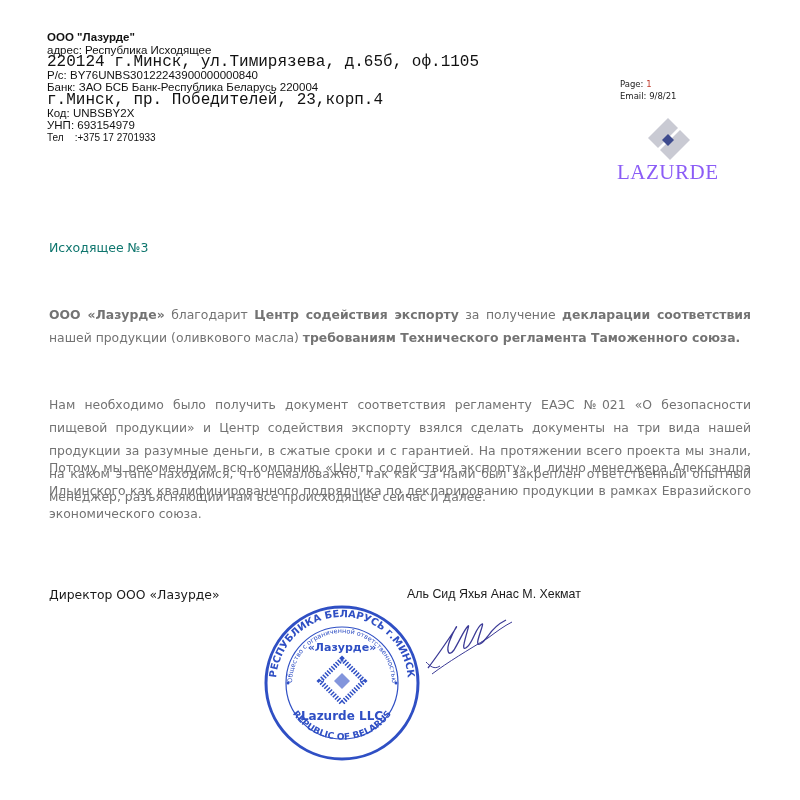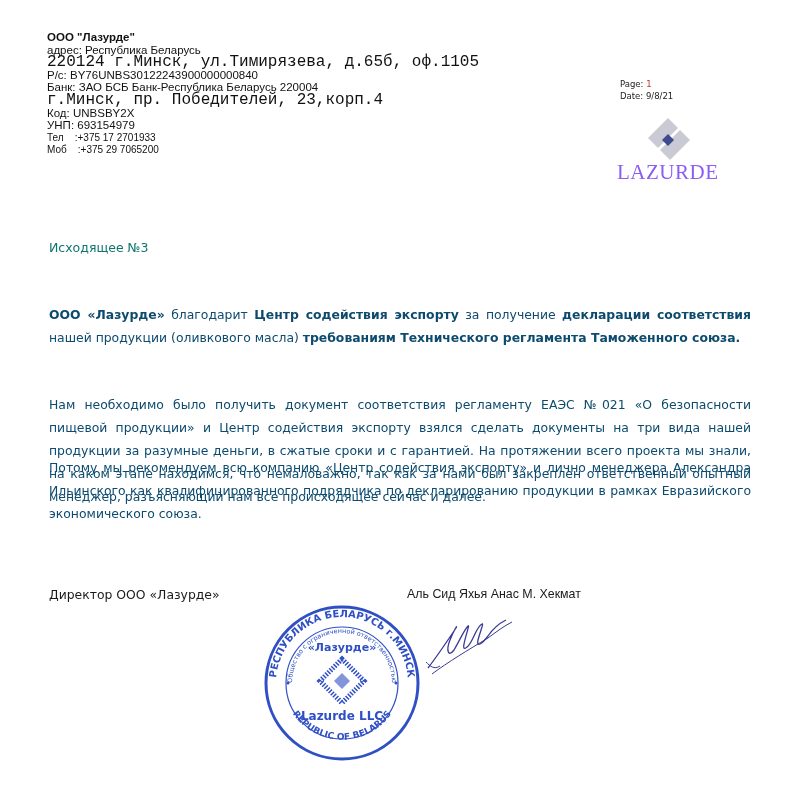--- a/index.html
+++ b/index.html
@@ -6,50 +6,49 @@
   body { width: 800px; height: 800px; position: relative; overflow: hidden; color: #1a1a1a; }
   .hdr { position: absolute; left: 47px; top: 31px; font-family: "Liberation Sans", sans-serif; font-size: 11.5px; line-height: 12.6px; color: #111; }
   .hdr div { white-space: nowrap; }
   .hdr .serifpart { font-family: Liberation Mono, monospace; font-size: 16px; }
   .hdr .small { font-family: Liberation Sans, sans-serif; font-size: 10px; }
   .hdr b { font-weight: bold; }
   .meta { position: absolute; left: 620px; top: 54px; font-family: "DejaVu Sans", sans-serif; font-size: 8.5px; line-height: 12px; color: #222; margin-top: 24px; }
   .meta .pnum { color: #c0392b; }
   .logo { position: absolute; left: 618px; top: 118px; width: 100px; height: 70px; }
   .logo-text { position: absolute; left: 617px; top: 160px; font-family: "Liberation Serif", serif; font-size: 21px; letter-spacing: 0.5px; color: #8b5cf6; }
-  .body-text { position: absolute; left: 49px; width: 702px; font-family: "DejaVu Sans", sans-serif; font-size: 12.4px; line-height: 23px; color: #0c4a6e; text-align: justify; }
+  .body-text { position: absolute; left: 49px; width: 702px; font-family: "DejaVu Sans", sans-serif; font-size: 12.4px; line-height: 23px; color: #737373; text-align: justify; }
   .ref { position: absolute; left: 49px; top: 240px; font-family: "DejaVu Sans", sans-serif; font-size: 12.5px; color: #0f766e; }
   .p1 { top: 303px; }
   .p2 { top: 361px; margin-top: 32px; }
   .p3 { top: 456px; }
   .sig-left { position: absolute; left: 49px; top: 587px; font-family: "DejaVu Sans", sans-serif; font-size: 12.4px; }
   .sig-right { position: absolute; left: 407px; top: 587px; font-family: Liberation Sans, sans-serif; font-size: 12.4px; }
   .stamp { position: absolute; left: 262px; top: 603px; width: 160px; height: 160px; }
   .signature { position: absolute; left: 418px; top: 610px; width: 100px; height: 70px; }
   b { font-weight: bold; }
 </style>
 </head>
 <body>
 
 <div class="hdr">
   <div><b>ООО "Лазурде"</b></div>
-  <div>адрес: Республика Беларусь</div>
+  <div>адрес: Республика Исходящее</div>
   <div class="serifpart">220124 г.Минск, ул.Тимирязева, д.65б, оф.1105</div>
   <div>Р/с: BY76UNBS30122243900000000840</div>
   <div>Банк: ЗАО БСБ Банк-Республика Беларусь 220004</div>
   <div class="serifpart">г.Минск, пр. Победителей, 23,корп.4</div>
   <div>Код: UNBSBY2X</div>
   <div>УНП: 693154979</div>
   <div class="small" style="white-space:pre">Тел    :+375 17 2701933</div>
-  <div class="small" style="white-space:pre">Моб    :+375 29 7065200</div>
 </div>
 
 <div class="meta">
   <div><span>Page:</span> <span class="pnum">1</span></div>
-  <div><span>Date:</span> <span>9/8/21</span></div>
+  <div><span>Email:</span> <span>9/8/21</span></div>
 </div>
 
 <svg class="logo" viewBox="0 0 100 70">
   <g transform="translate(50,22)">
     <polygon points="0,-22 -20,-2 -10,8 10,-12" fill="#c9cad3"></polygon>
     <polygon points="12,-10 22,0 2,20 -8,10" fill="#c9cad3"></polygon>
     <polygon points="0,-6 6,0 0,6 -6,0" fill="#3e4b8e"></polygon>
   </g>
 </svg>
 <div class="logo-text">LAZURDE</div>

